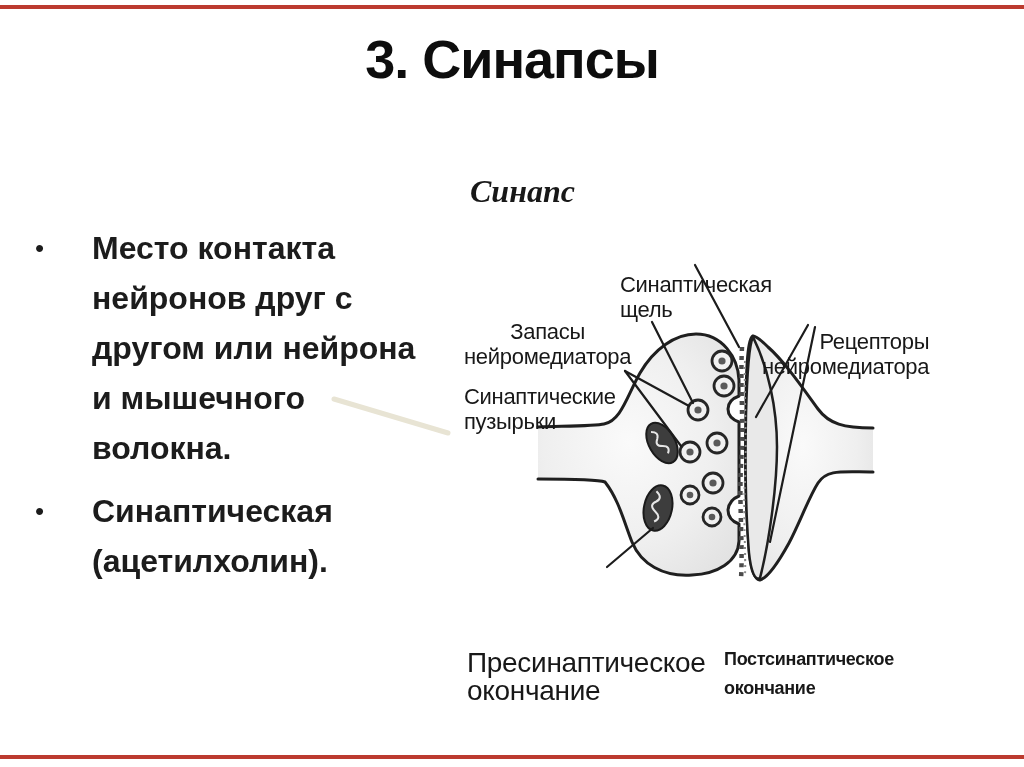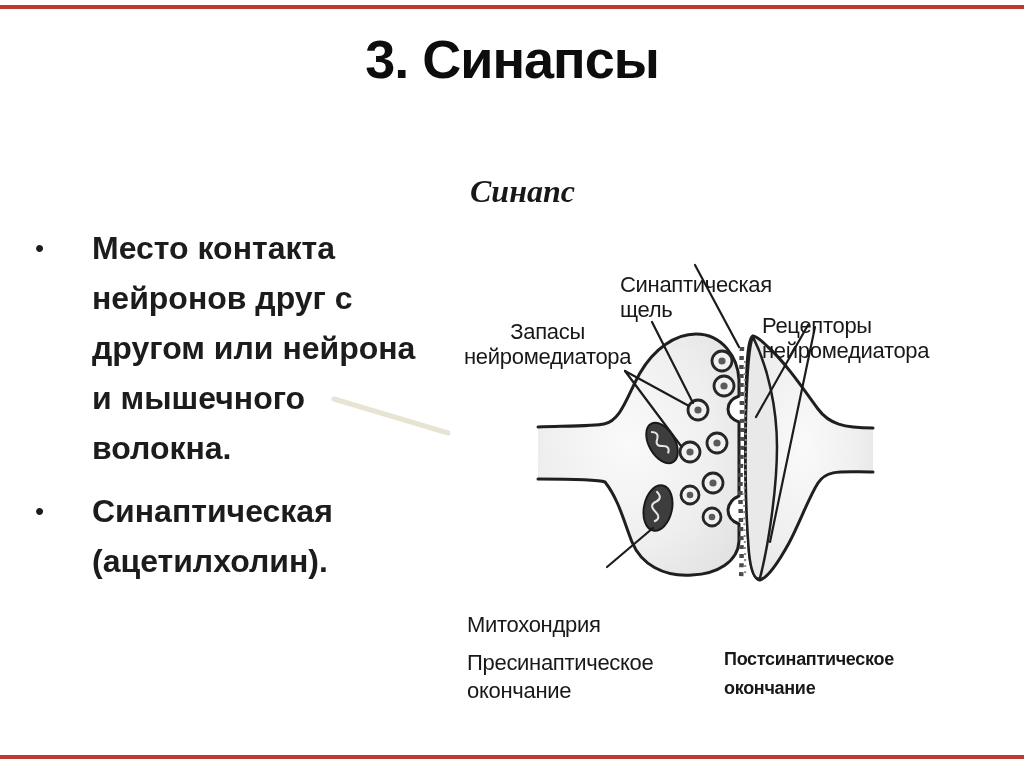--- a/index.html
+++ b/index.html
@@ -30,24 +30,24 @@
     position:absolute;left:20px;top:8px;
     font-family:"Liberation Serif",serif;font-style:italic;font-weight:bold;
     font-size:32px;color:#181818;
   }
   .dlabel{
     position:absolute;font-size:22px;line-height:25px;color:#181818;
     white-space:pre-line;letter-spacing:-0.3px;margin-top:44px;
   }
   .dlabel.cleft{left:170px;top:63px;}
   .dlabel.stores{left:14px;top:110px;text-align:center;}
-  .dlabel.receptors{left:312px;top:104px;}
+  .dlabel.receptors{left:312px;top:120px;text-align:right;}
   .dlabel.vesicles{left:14px;top:175px;}
   .dlabel.mito{left:17px;top:403px;}
-  .dlabel.presyn{left:17px;top:440px;font-size:22px;line-height:28px;}
+  .dlabel.presyn{left:17px;top:440px;font-size:28px;line-height:28px;}
   .dlabel.postsyn{left:274px;top:436px;font-weight:bold;font-size:18px;line-height:29px;}
 </style>
 </head>
 <body>
 
 <div class="slide">
 
   <div class="rule top"></div>
   <div class="rule bottom"></div>
 
@@ -160,20 +160,21 @@
       </g>
     </svg>
 
     <div class="fig-title">Синапс</div>
     <div class="dlabel cleft">Синаптическая
 щель</div>
     <div class="dlabel stores">Запасы
 нейромедиатора</div>
     <div class="dlabel receptors">Рецепторы
 нейромедиатора</div>
-    <div class="dlabel mito">Митохондрия</div>
+    <div class="dlabel vesicles">Синаптические
+пузырьки</div>
     <div class="dlabel presyn">Пресинаптическое
 окончание</div>
     <div class="dlabel postsyn">Постсинаптическое
 окончание</div>
   </div>
 
 </div>
 
 </body></html>

